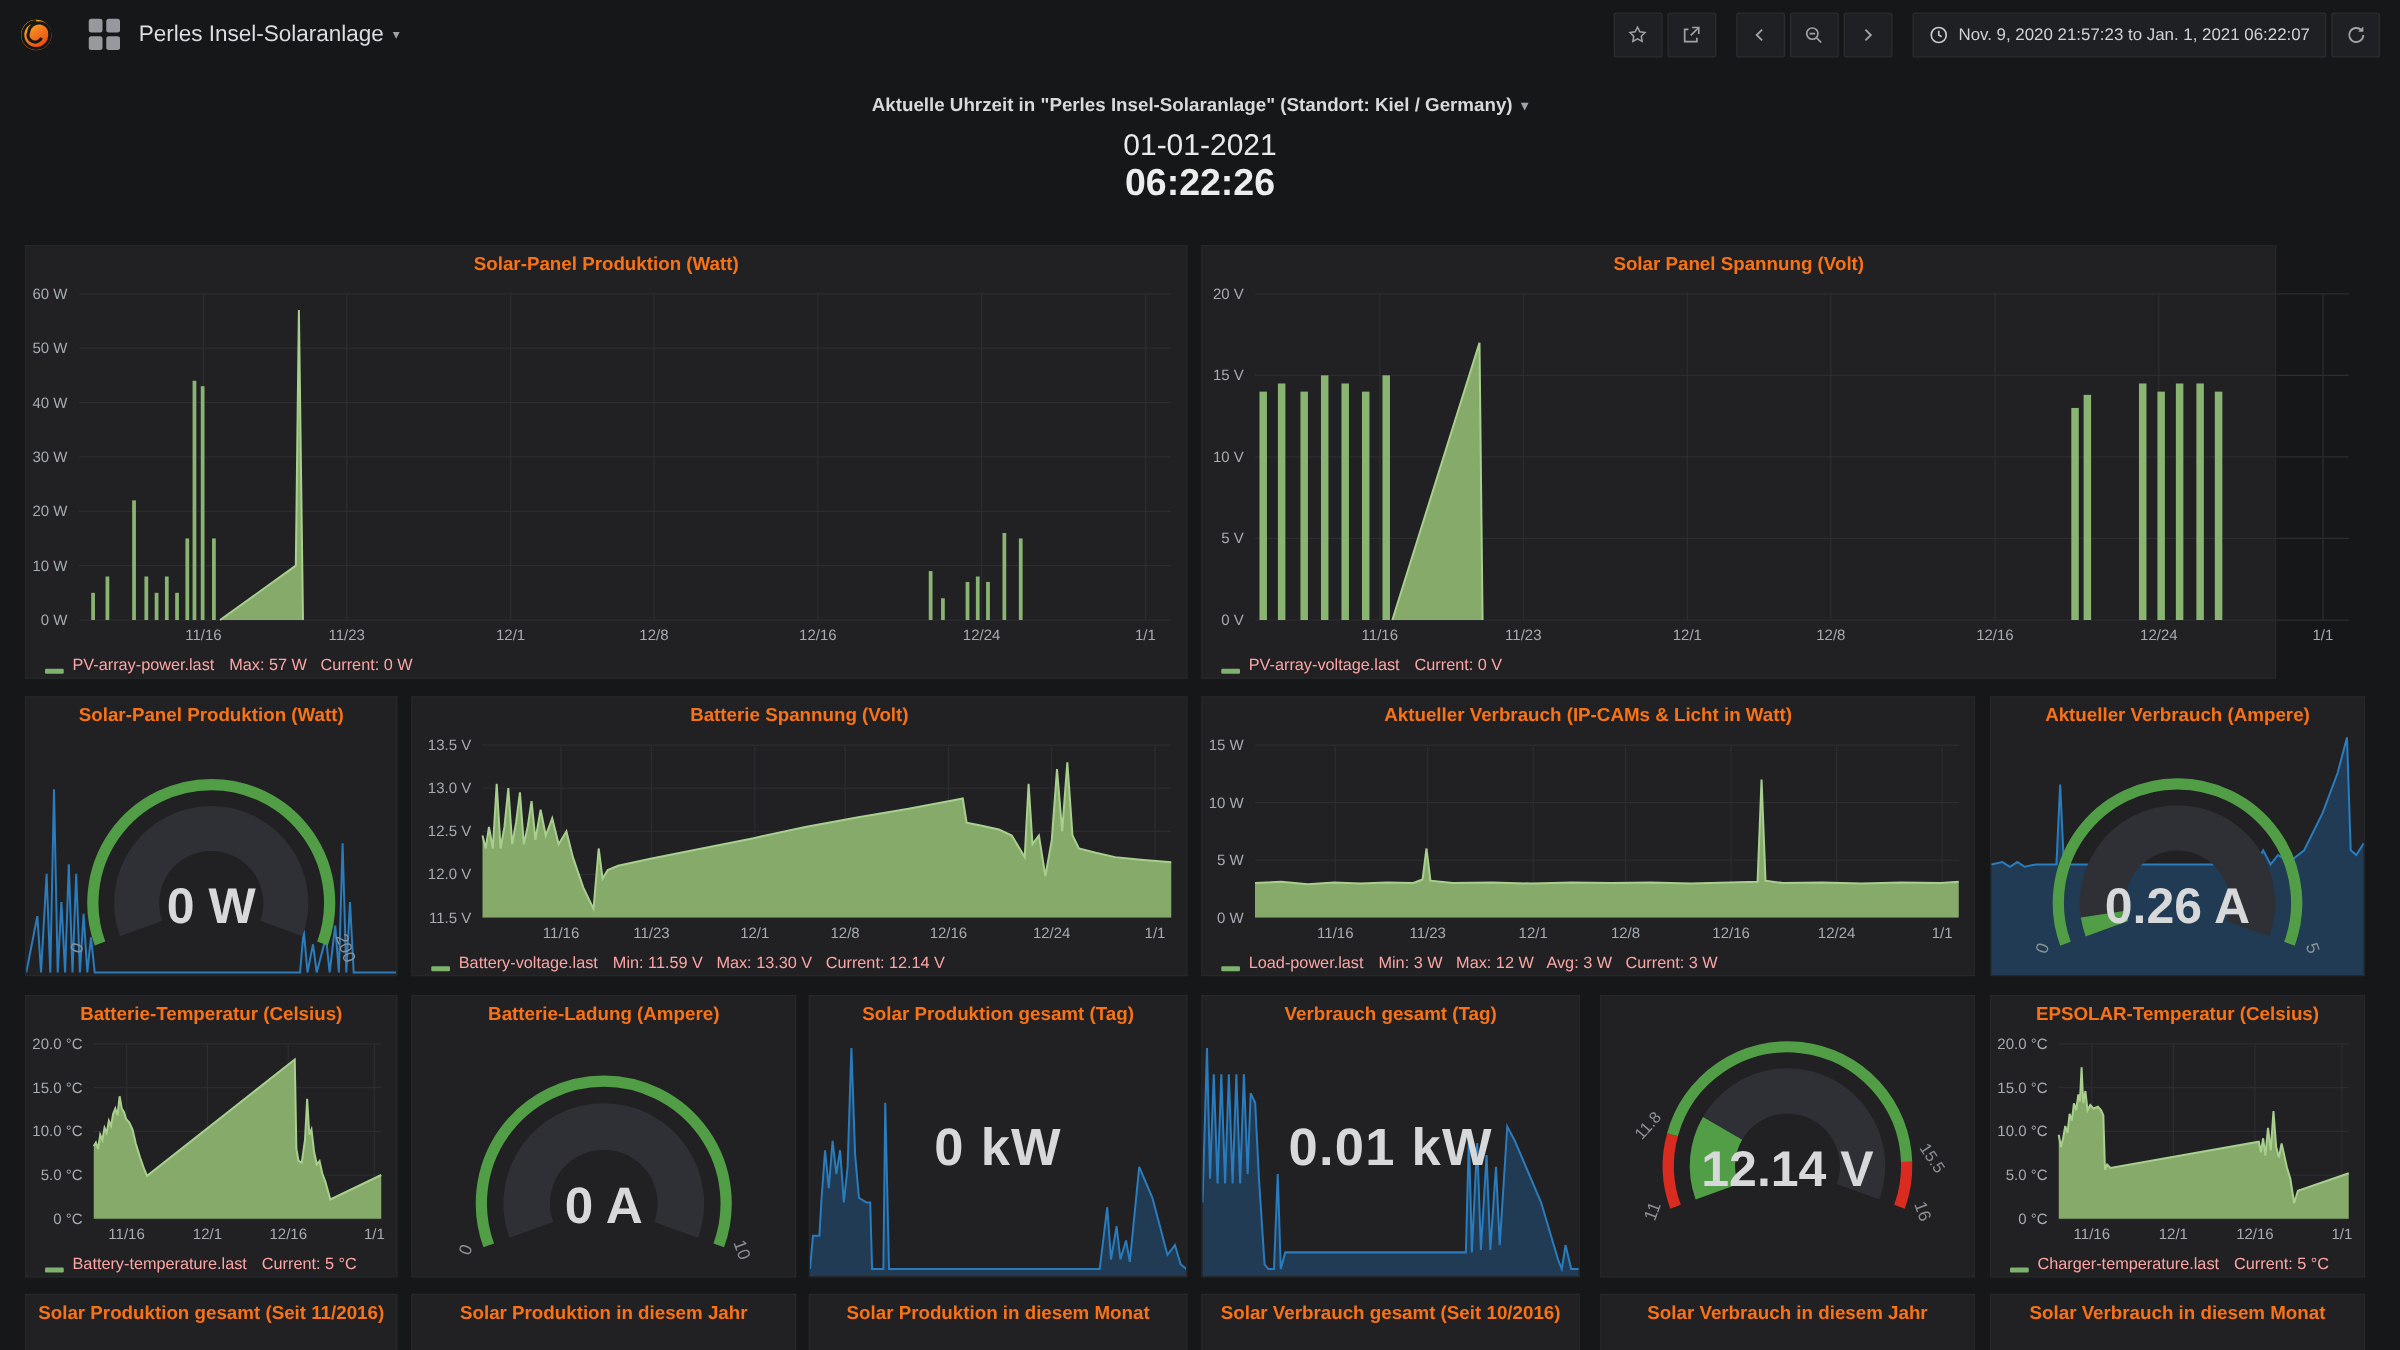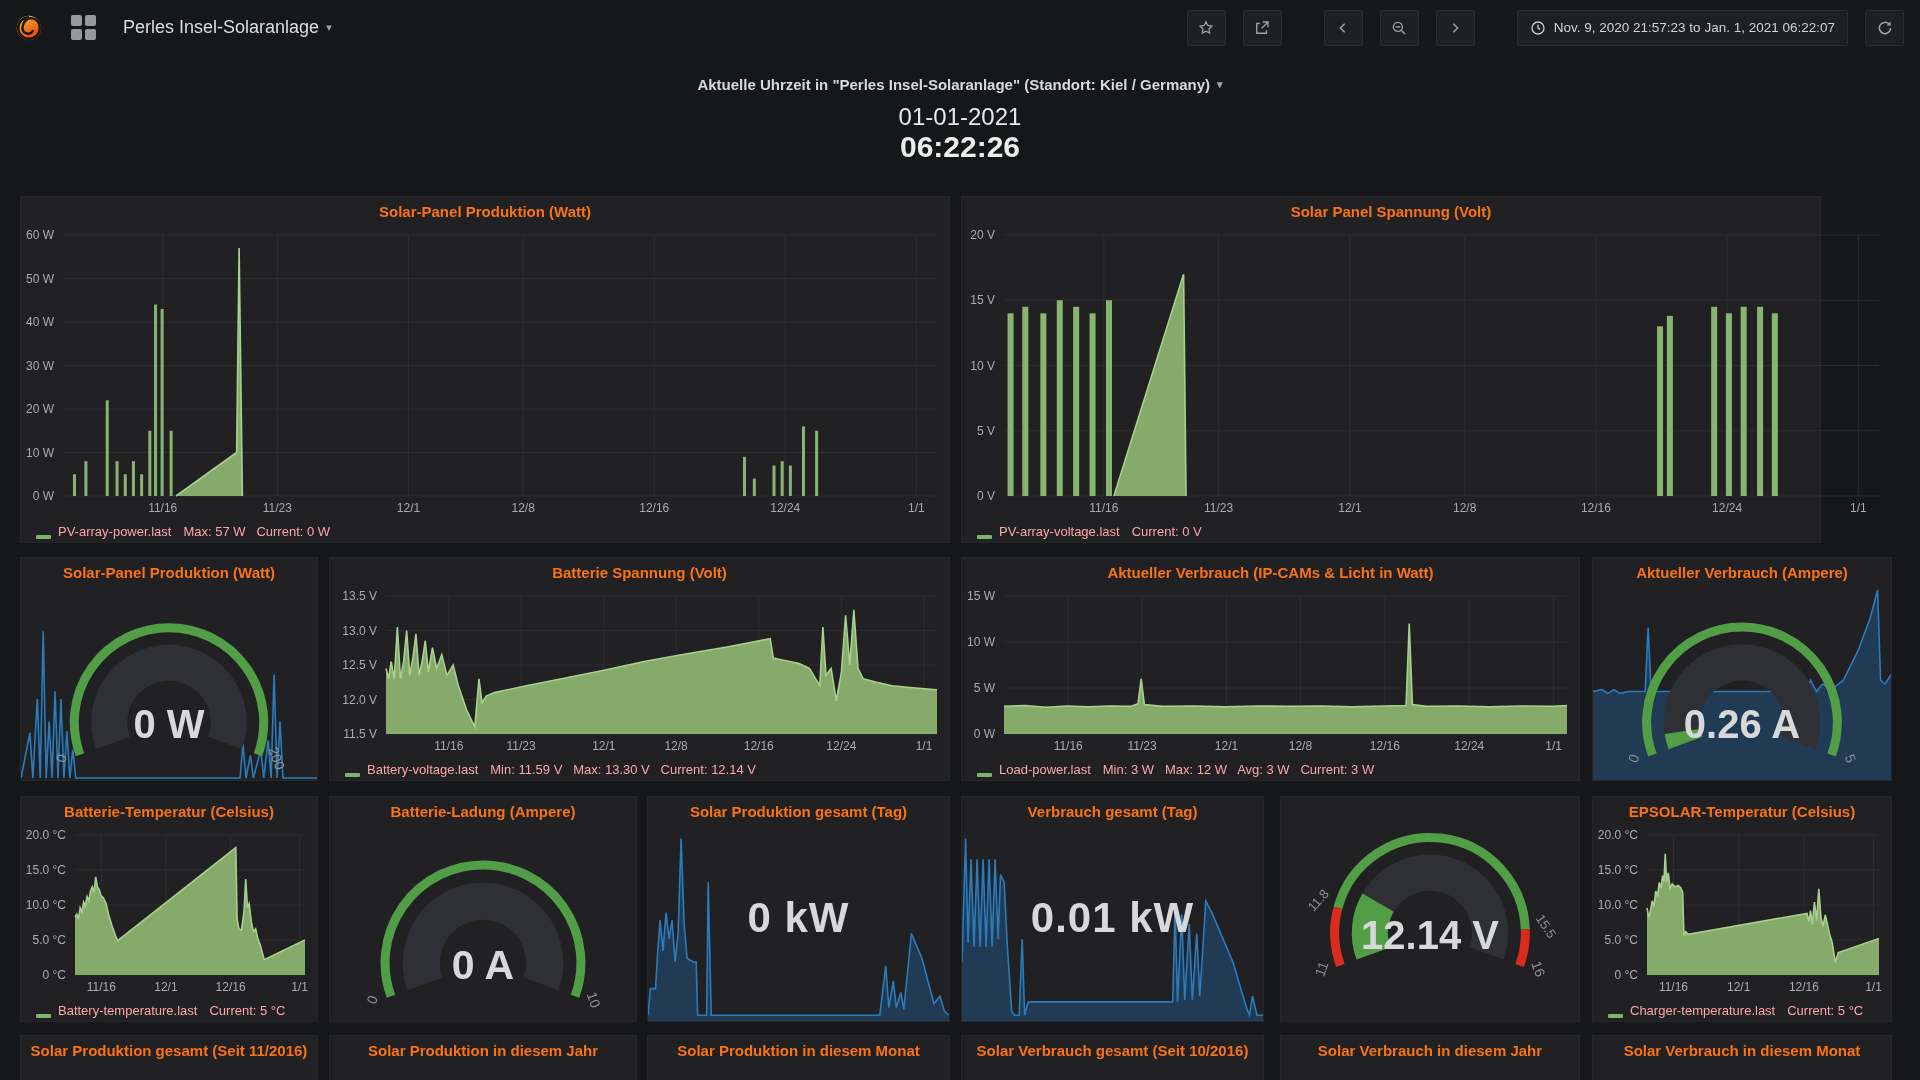--- a/index.html
+++ b/index.html
@@ -7,23 +7,23 @@
     width:1920px;height:1080px;overflow:hidden;position:relative;
     background:#161719;color:#d8d9da;
     font-family:"Liberation Sans",sans-serif;
     -webkit-font-smoothing:antialiased;
   }
   
   .navbar{position:absolute;top:0;left:0;width:1920px;height:55px;display:flex;align-items:center;background:#161719;z-index:5;}
   .logo{width:30px;height:30px;margin-left:14px;flex:none;cursor:pointer;}
   .apps-icon{width:25px;height:25px;margin-left:27px;display:grid;grid-template-columns:11px 11px;grid-template-rows:11px 11px;gap:3px;cursor:pointer;}
   .apps-icon div{background:#97999e;border-radius:2px;}
-  .nav-title{margin-left:27px;font-size:18px;font-weight:500;color:#dcdde0;cursor:pointer;display:flex;align-items:center;}
+  .nav-title{margin-left:15px;font-size:18px;font-weight:500;color:#dcdde0;cursor:pointer;display:flex;align-items:center;}
   .caret{color:#9fa3a8;font-size:11px;margin-left:7px;}
-  .nav-right{margin-left:auto;display:flex;align-items:center;margin-right:16px;gap:13px;}
+  .nav-right{margin-left:auto;display:flex;align-items:center;margin-right:16px;}
   .nav-btn{height:34px;min-width:37px;background:#1f2023;border:1px solid #2c2d31;border-radius:2px;
     display:flex;align-items:center;justify-content:center;color:#9fa3a8;cursor:pointer;margin-left:4px;}
   .nav-btn svg{display:block;}
   .spacer{width:12px;}
   .time-btn{padding:0 12px;font-size:13.5px;font-weight:500;color:#d0d2d5;white-space:nowrap;}
   .time-btn svg{margin-right:8px;}
   
   .clock{position:absolute;top:76px;left:0;width:1920px;text-align:center;z-index:1;}
   .clock-title{font-size:15px;font-weight:600;color:#d8d9da;cursor:pointer;display:inline-flex;align-items:center;}
   .clock-date{margin-top:10px;font-size:24px;font-weight:400;color:#e8e9ea;line-height:1.1;}

